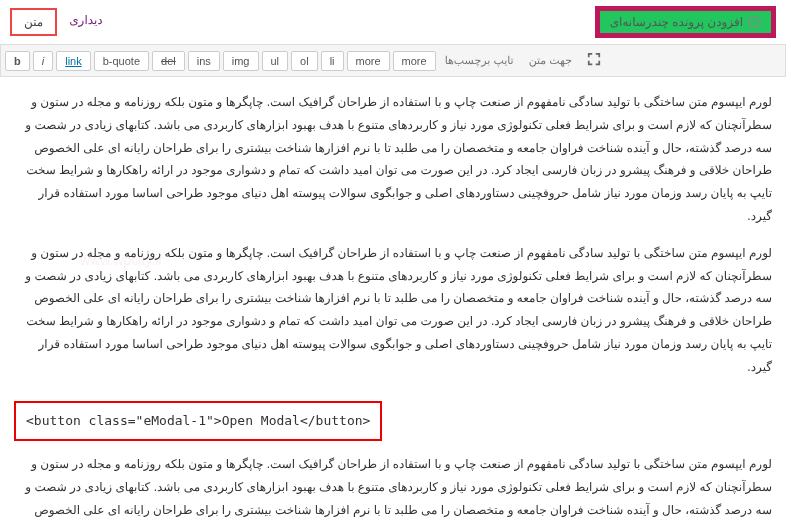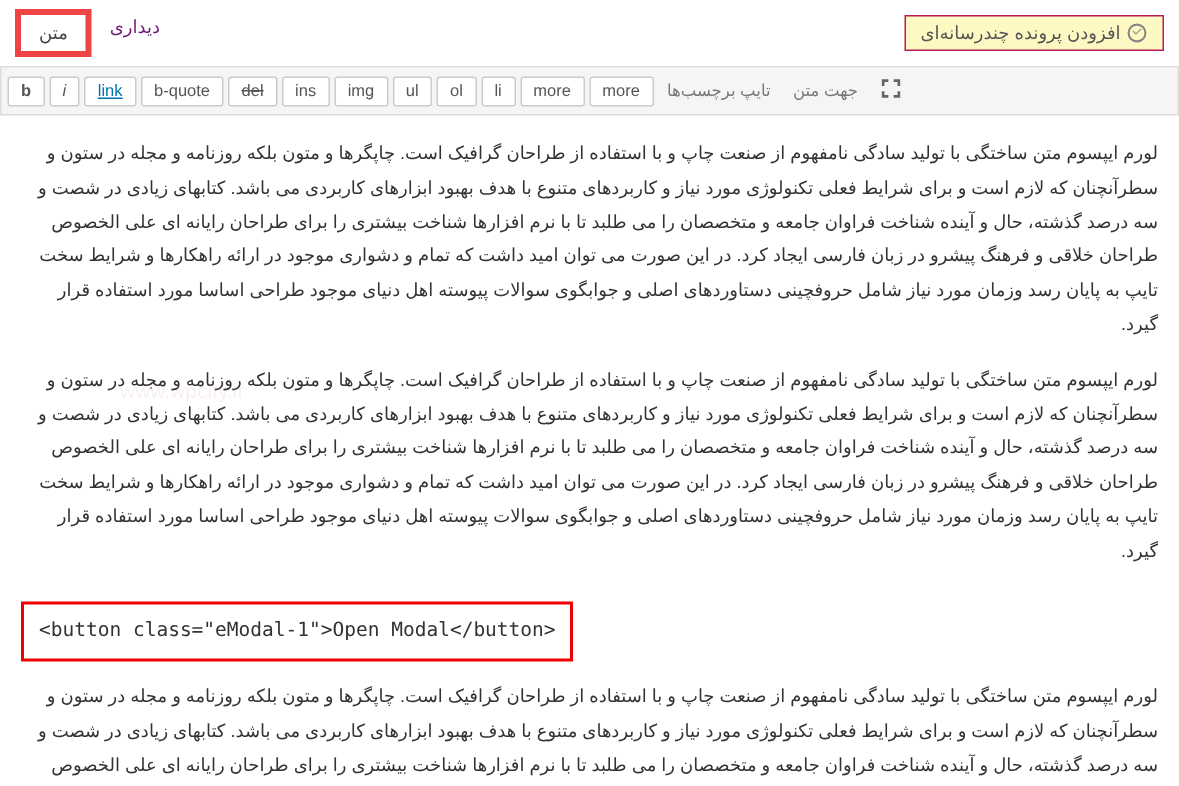--- a/index.html
+++ b/index.html
@@ -1,23 +1,23 @@
 <!DOCTYPE html>
 <html dir="rtl" lang="fa"><head>
 <meta charset="utf-8">
 <style>
 * { margin: 0; padding: 0; box-sizing: border-box; }
 body { font-family: Tahoma, Arial, sans-serif; font-size: 12px; background: #fff; direction: rtl; width: 786px; }
 .red-box { border: 2px solid #e00; }
 .topbar { display: flex; justify-content: space-between; align-items: center; padding: 6px 10px; }
-.media-btn { display: inline-flex; align-items: center; gap: 4px; border: 1px solid #be185d; background: #fef9c3; padding: 4px 10px; color: #555; cursor: pointer; font-size: 12px; }
+.media-btn { display: inline-flex; align-items: center; gap: 4px; border: 5px solid #be185d; background: #22c55e; padding: 4px 10px; color: #555; cursor: pointer; font-size: 12px; }
 .media-btn svg { width: 14px; height: 14px; fill: #888; }
 .tabs { display: flex; gap: 0; }
 .tab { padding: 5px 12px; color: #701a75; cursor: pointer; font-size: 12px; }
-.tab.active { border: 4px solid #ef4444; color: #444; }
+.tab.active { border: 2px solid #ef4444; color: #444; }
 .toolbar { display: flex; align-items: center; gap: 3px; background: #f5f5f5; border: 1px solid #ddd; padding: 4px; direction: ltr; justify-content: flex-end; }
 .tb-btn { border: 1px solid #ccc; background: #fff; padding: 3px 8px; font-size: 11px; color: #555; cursor: pointer; border-radius: 2px; }
 .tb-label { color: #777; font-size: 11px; margin: 0 6px; direction: rtl; }
 .fullscreen-ico { padding: 3px 6px; cursor: pointer; direction: ltr; margin-right: auto; }
 .fullscreen-ico svg { width: 14px; height: 14px; fill: #666; }
 .editor { padding: 14px; font-size: 12px; line-height: 1.9; color: #333; text-align: right; position: relative; min-height: 300px; }
 .editor p { margin-bottom: 14px; }
 .greet { margin-bottom: 12px; color: #333; }
 .code-box { border: 2px solid #e00; padding: 6px 10px; display: inline-block; direction: ltr; float: left; font-family: monospace; font-size: 13px; color: #333; margin: 8px 0 12px 0; }
 .clear { clear: both; }

